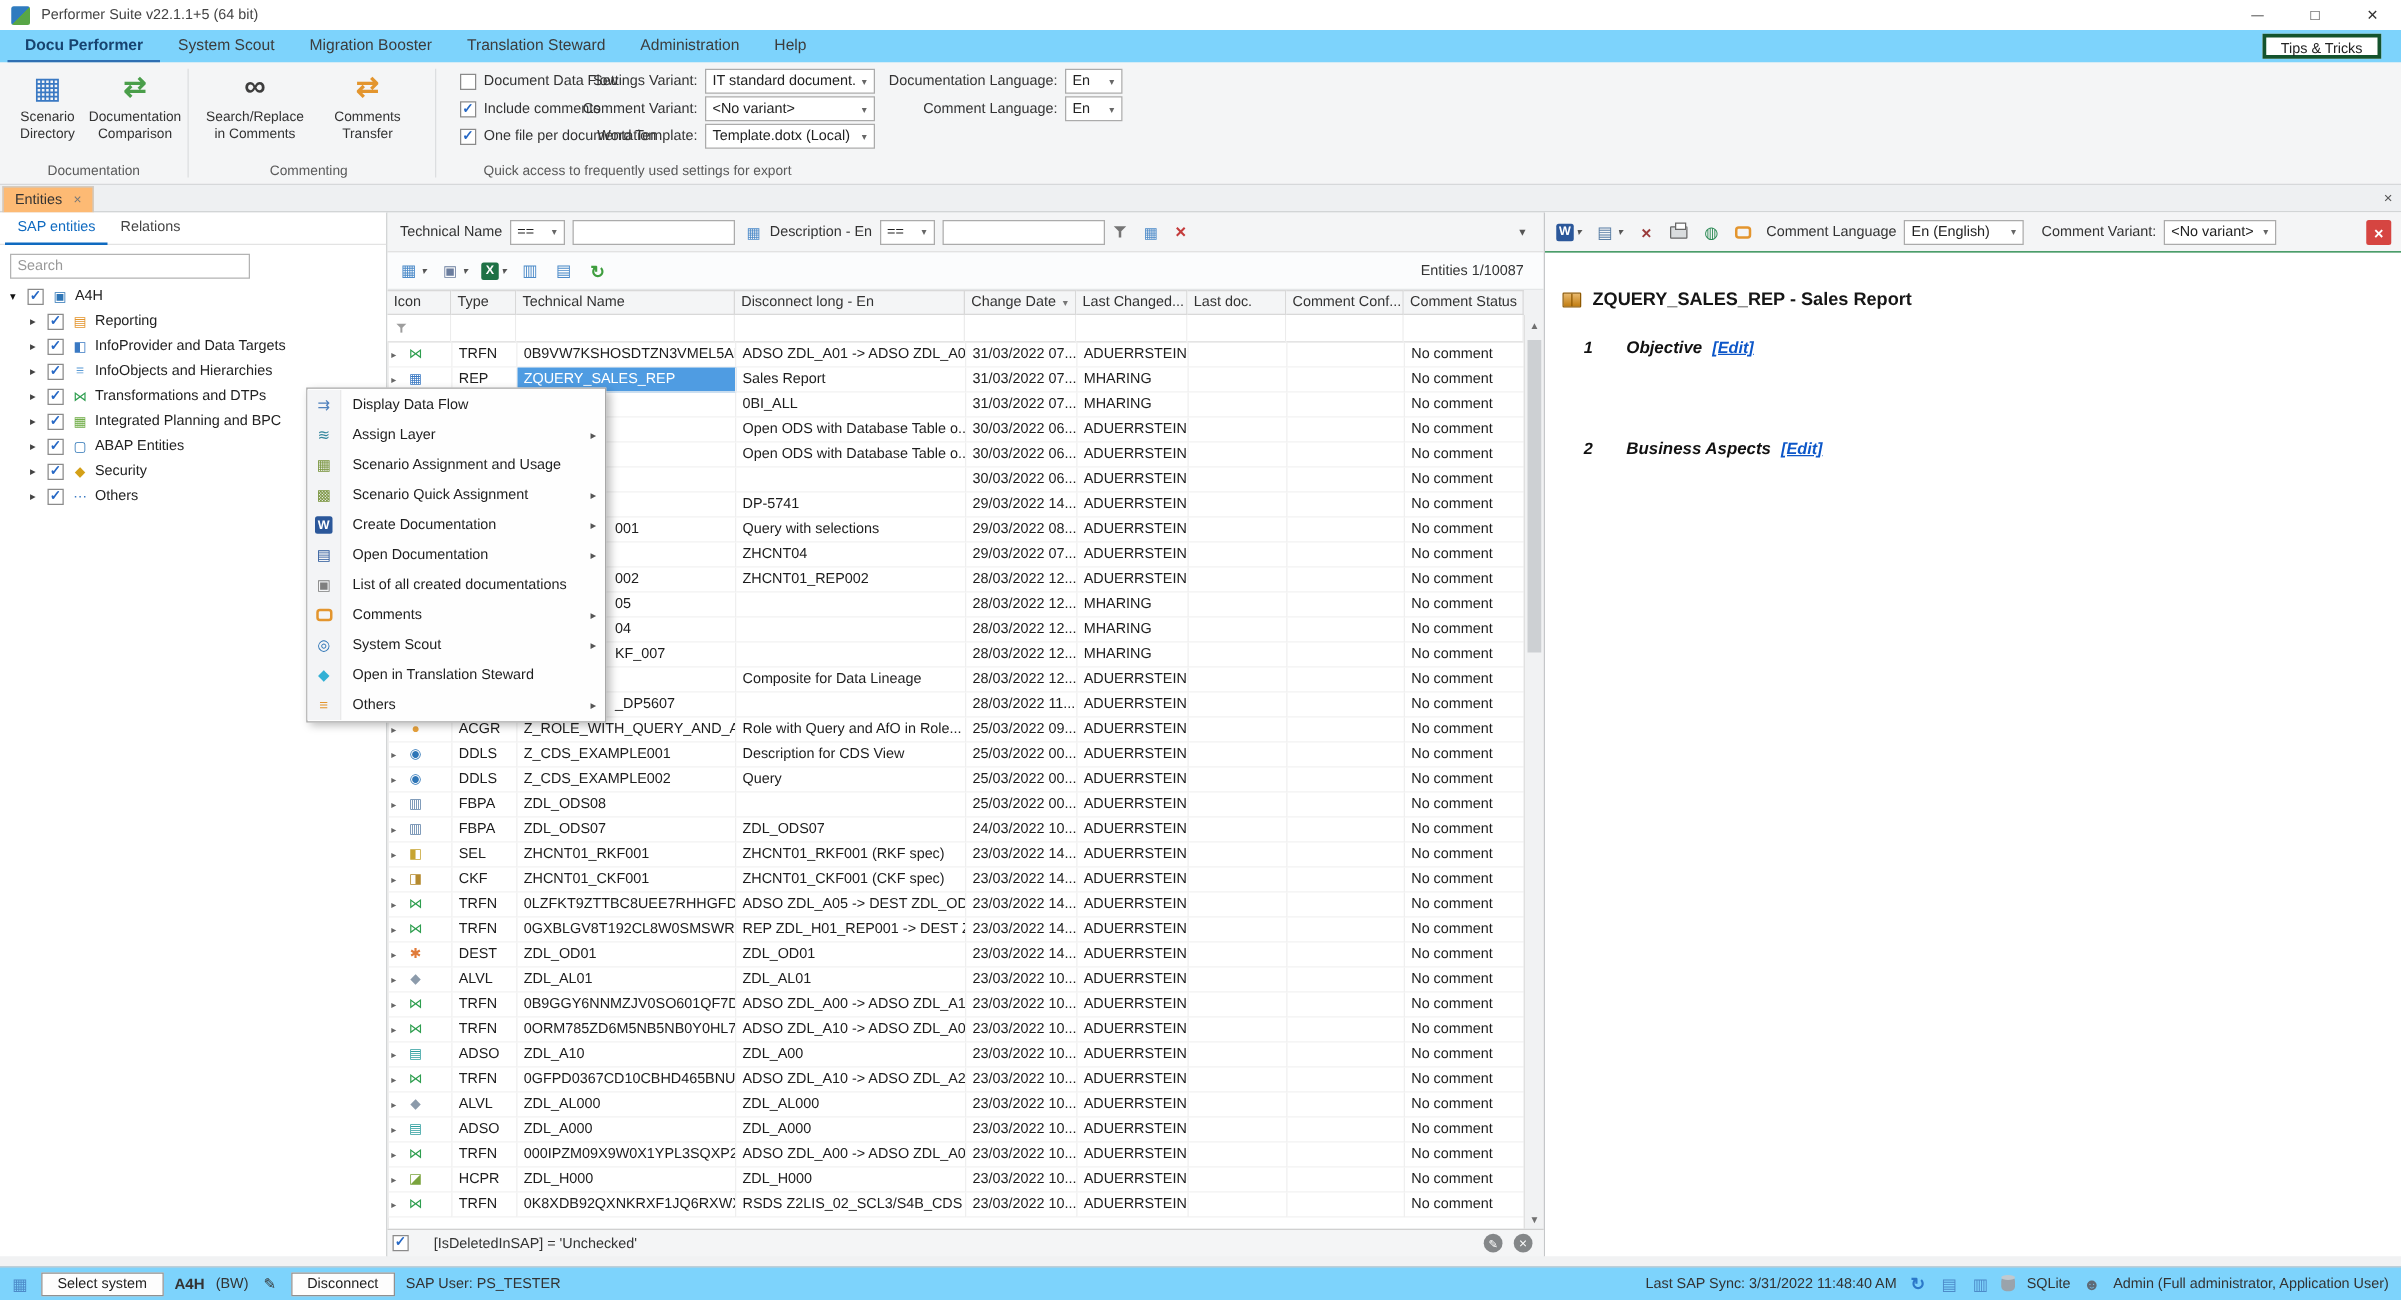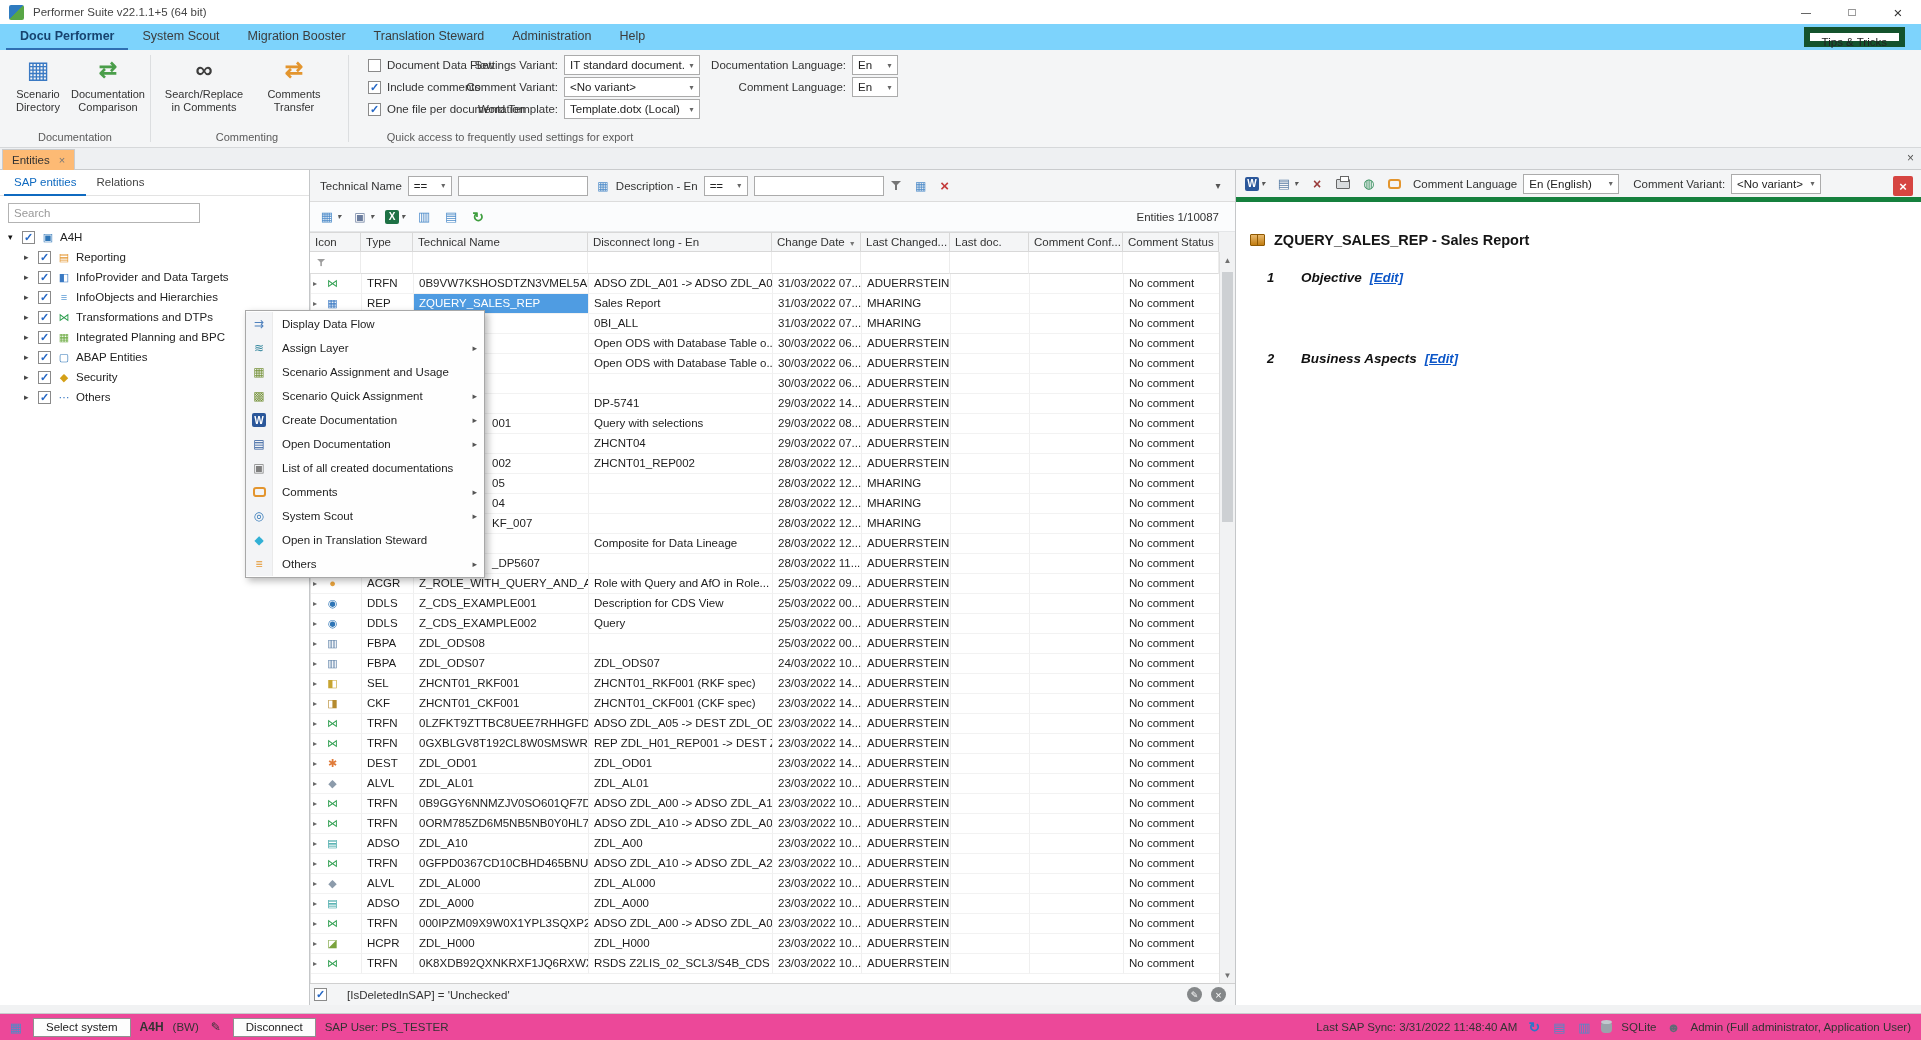--- a/index.html
+++ b/index.html
@@ -17,21 +17,21 @@
 .win-btn{width:46px;height:24px;display:flex;align-items:center;justify-content:center;font-size:12px;color:#333;}
 .ico-min::before{content:"\2014";font-size:10px;}
 .ico-max::before{content:"\25A1";font-size:12px;}
 .ico-close::before{content:"\00D7";font-size:15px;}
 
 
 #ribbon-tabs{position:absolute;left:0;top:24px;width:100%;height:26px;background:#7dd3fc;}
 [data-name="ribbon-tab-strip"]{display:flex;height:26px;margin-left:6px;}
 .rtab{padding:0 14px;line-height:24px;font-size:12.5px;color:#3c3c3c;white-space:nowrap;}
 .rtab.active{color:#17436f;font-weight:bold;border-bottom:2px solid #2f6fb2;}
-.tips-btn{position:absolute;right:16px;top:3px;height:20px;line-height:18px;padding:0 12px;border:6px solid #14532d;background:#fff;font-size:11.5px;color:#222;}
+.tips-btn{position:absolute;right:16px;top:3px;height:20px;line-height:18px;padding:0 12px;border:3px solid #14532d;background:#fff;font-size:11.5px;color:#222;}
 
 
 #ribbon{position:absolute;left:0;top:50px;width:100%;height:98px;background:#f4f5f6;border-bottom:1px solid #d6d8da;}
 .rsep{position:absolute;top:5px;bottom:5px;width:1px;background:#dcdee0;}
 .bigbtn{position:absolute;top:4px;display:flex;flex-direction:column;align-items:center;font-size:11px;color:#333;text-align:center;}
 .bigbtn .bicon{width:28px;height:28px;margin:2px 0 4px;display:flex;align-items:center;justify-content:center;}
 .bigbtn .blab{line-height:12.5px;white-space:pre-line;}
 .rgroup-label{position:absolute;bottom:4px;font-size:11px;color:#5a5a5a;text-align:center;white-space:nowrap;}
 #export-checkboxes{position:absolute;left:368px;top:4px;}
 .chk-row{display:flex;align-items:center;height:22px;}
@@ -132,21 +132,21 @@
 
 #grid-vscroll{position:absolute;left:1219px;top:252px;width:16px;height:731px;background:#f1f2f3;border-left:1px solid #e0e0e0;}
 .sb-arrow{height:16px;display:flex;align-items:center;justify-content:center;font-size:8px;color:#707070;}
 .ico-up::before{content:"\25B2";}
 .ico-down::before{content:"\25BC";}
 .sb-down{position:absolute;bottom:0;width:100%;}
 .sb-thumb{position:absolute;left:2px;right:2px;top:20px;height:250px;background:#cdd0d3;}
 
 
 #right-panel{position:absolute;left:1235px;top:170px;width:686px;height:835px;background:#fff;border-left:1px solid #c5c7c9;}
-#rp-toolbar{position:absolute;left:0;top:0;width:100%;height:32px;background:#f4f5f6;border-bottom:5px solid #15803d;display:flex;align-items:center;}
+#rp-toolbar{position:absolute;left:0;top:0;width:100%;height:32px;background:#f4f5f6;border-bottom:1px solid #15803d;display:flex;align-items:center;}
 .ic-word{background:#2b579a;color:#fff;width:14px;height:14px;font-size:10px;font-weight:bold;border-radius:2px;}
 .ic-word::before{content:"W";}
 .ic-doc::before{content:"\25A4";color:#5b7fa6;font-size:13px;}
 .ic-del::before{content:"\00D7";color:#9a3b3b;font-weight:bold;font-size:14px;}
 .ic-print{width:14px;height:10px;border:1px solid #666;border-radius:1px;background:#d9dcde;position:relative;}
 .ic-print::before{content:"";position:absolute;top:-4px;left:3px;width:7px;height:4px;background:#fff;border:1px solid #666;}
 .ic-globe::before{content:"\25CD";color:#2e8b57;font-size:13px;}
 .ic-bubble{width:13px;height:10px;border:2px solid #e3952e;border-radius:3px;}
 .rp-lab{font-size:11.5px;color:#333;white-space:nowrap;}
 .rp-combo-lang{width:96px;}
@@ -175,21 +175,21 @@
 .marrow::before{content:"\25B8";}
 
 
 #grid-filterbar{position:absolute;left:310px;top:983px;width:925px;height:22px;background:#f4f5f6;border-top:1px solid #d0d0d0;display:flex;align-items:center;}
 .filter-text{margin-left:8px;font-size:11.5px;color:#333;padding-left:12px;}
 .circ{width:15px;height:15px;border-radius:50%;background:#848789;color:#fff;display:flex;align-items:center;justify-content:center;font-size:9px;margin-right:9px;flex:none;}
 .circ-edit::before{content:"\270E";}
 .circ-x::before{content:"\00D7";font-size:11px;}
 
 
-#statusbar{position:absolute;left:0;top:1013px;width:100%;height:27px;background:#ec4899;border-top:1px solid #c9cbcd;display:flex;align-items:center;font-size:11.5px;color:#333;}
+#statusbar{position:absolute;left:0;top:1013px;width:100%;height:27px;background:#7dd3fc;border-top:1px solid #c9cbcd;display:flex;align-items:center;font-size:11.5px;color:#333;}
 .sb-left{display:flex;align-items:center;margin-left:8px;gap:9px;}
 .sb-right{display:flex;align-items:center;margin-left:auto;margin-right:10px;gap:9px;}
 .sb-btn2{border:1px solid #909090;background:#fdfdfd;height:19px;line-height:16px;padding:0 12px;font-size:11.5px;color:#222;}
 .sys-name{font-weight:bold;font-size:12px;}
 .ic-pen::before{content:"\270E";color:#333;font-size:12px;}
 .ic-sync::before{content:"\21BB";color:#2b78c9;font-weight:bold;font-size:14px;}
 .ic-person::before{content:"\263B";color:#5f6a75;font-size:13px;}
 .db-ico{width:11px;height:11px;background:#9aa3ab;border-radius:3px 3px 4px 4px;position:relative;flex:none;}
 .db-ico::before{content:"";position:absolute;top:-2px;left:0;width:11px;height:4px;background:#c2c9cf;border-radius:50%;}
 </style>

